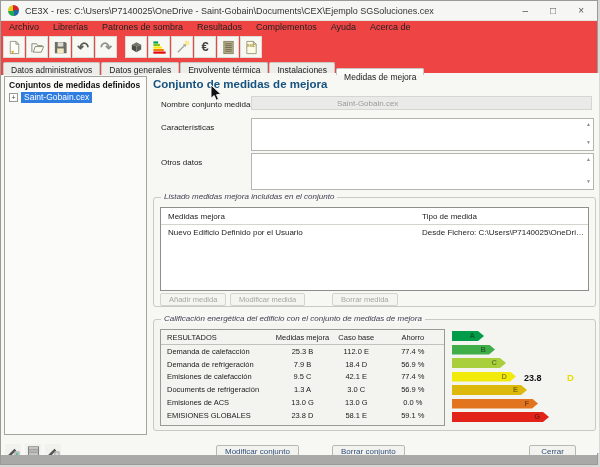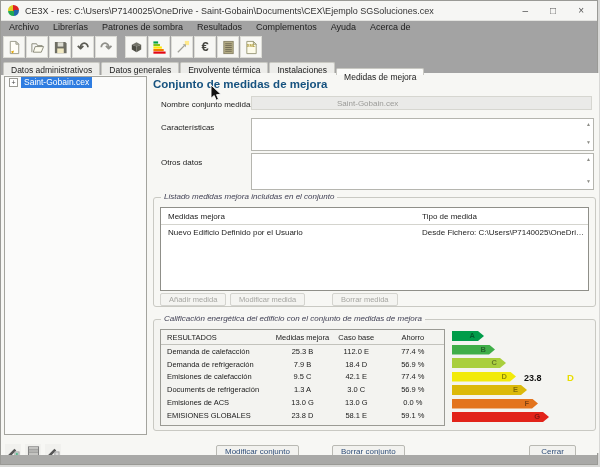--- a/index.html
+++ b/index.html
@@ -1,17 +1,17 @@
 <!DOCTYPE html>
 <html><head>
 <meta charset="utf-8">
 <style>
   html,body{margin:0;padding:0;}
   body{width:600px;height:467px;font-family:"Liberation Sans",sans-serif;background:#d8d8d6;overflow:hidden;}
-  .window{position:relative;width:598px;height:465px;background:#a3a3a3;border:1px solid #9a9a96;box-sizing:border-box;}
+  .window{position:relative;width:598px;height:465px;background:#ef4444;border:1px solid #9a9a96;box-sizing:border-box;}
 
   
   .titlebar{position:absolute;left:0;top:0;right:0;height:20px;background:#f6f6f4;border-bottom:1px solid #e3e3e0;display:flex;align-items:center;padding:0 7px;box-sizing:border-box;}
   .app-icon{width:11px;height:11px;border-radius:50%;background:conic-gradient(#d22 0 25%,#26a 25% 50%,#2a5 50% 75%,#dc2 75% 100%);margin-right:6px;flex:0 0 auto;}
   .title{font-size:9px;color:#333;white-space:nowrap;overflow:hidden;}
   .win-controls{margin-left:auto;display:flex;gap:22px;font-size:10px;color:#555;padding-right:6px;}
   .win-controls span{cursor:default;line-height:10px;}
 
   
   .menubar{position:absolute;left:0;top:20px;right:0;height:13px;display:flex;gap:14px;padding:1px 8px 0;font-size:9px;color:#222;}
@@ -186,20 +186,21 @@
       <span class="tab">Datos administrativos</span>
       <span class="tab">Datos generales</span>
       <span class="tab">Envolvente térmica</span>
       <span class="tab">Instalaciones</span>
       <span class="tab active">Medidas de mejora</span>
     </div>
 
   <div class="content-bg"></div>
 
   <div class="left-panel">
+    <div class="lp-title">Conjuntos de medidas definidos</div>
     <div id="tree">
         <div class="tree-item">
           <span class="expander">+</span>
           <span class="tree-label">Saint-Gobain.cex</span>
         </div>
       </div>
   </div>
 
   <div class="main">
     <div class="main-title">Conjunto de medidas de mejora</div>

